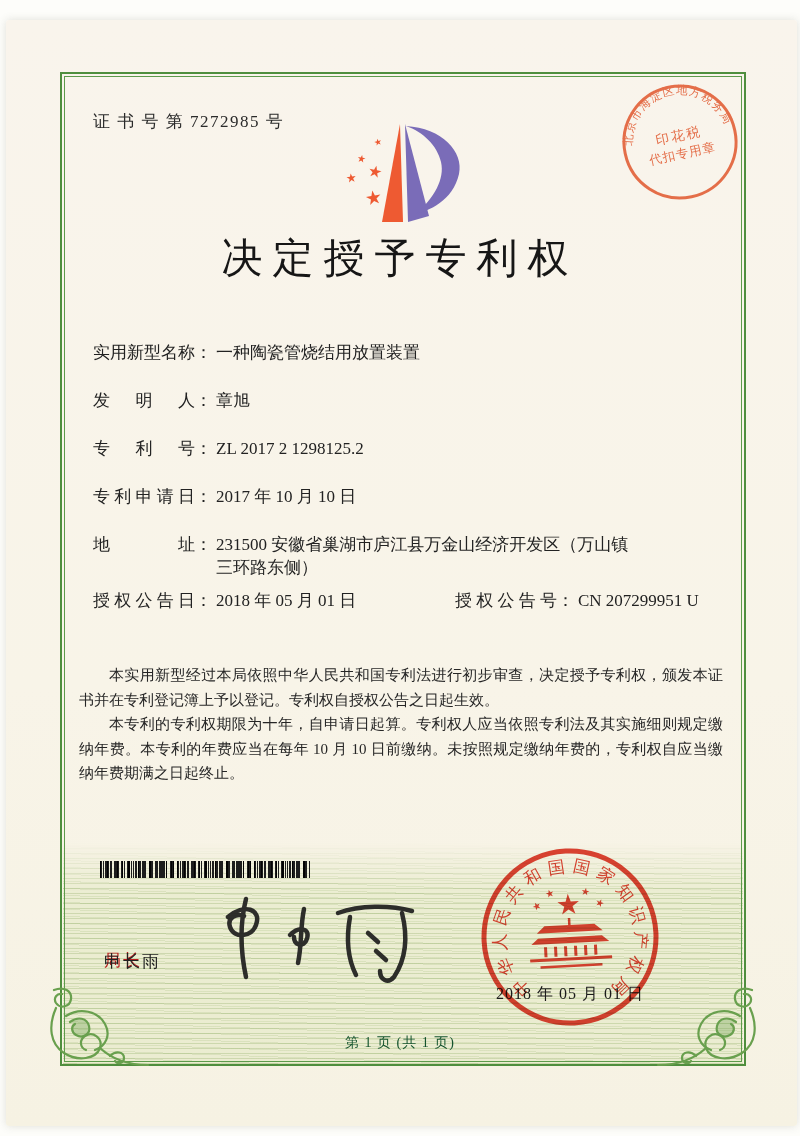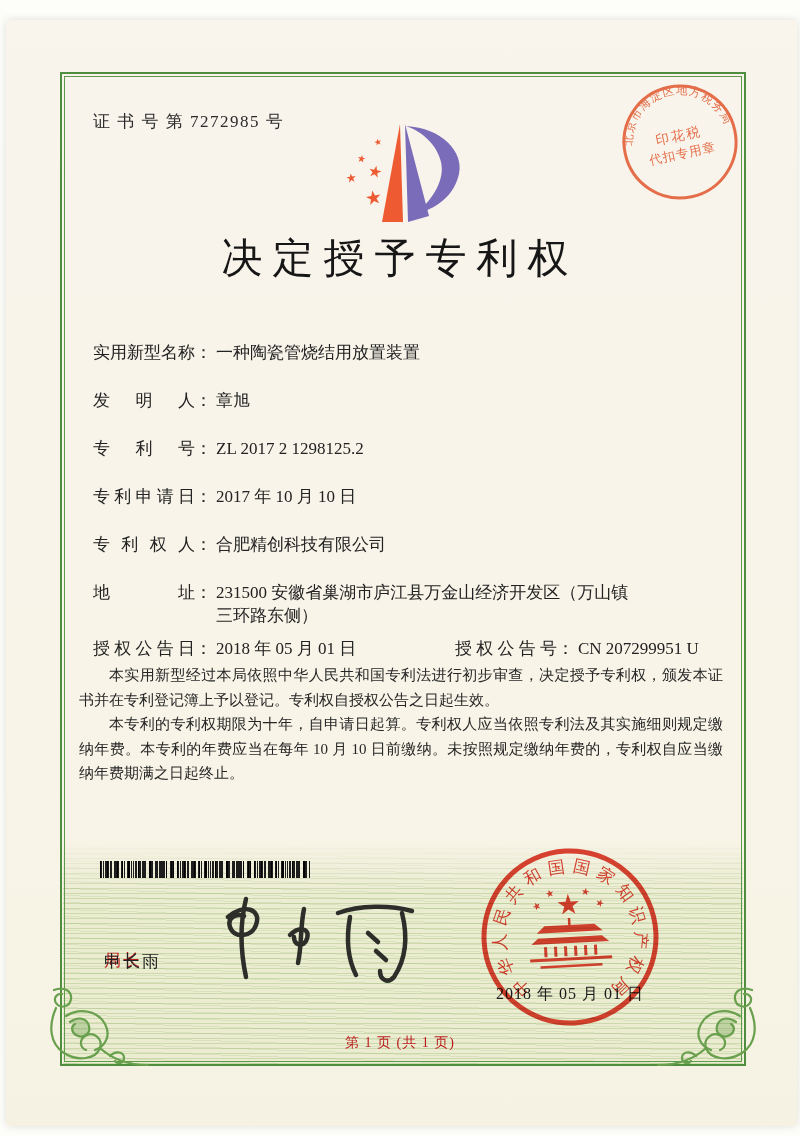--- a/index.html
+++ b/index.html
@@ -53,21 +53,21 @@
   .director-title { position:absolute; left:104px; top:916px; font-size:17px; letter-spacing:2px; color:#b91c1c; z-index:3;margin-top:33px; }
   .director-name  { position:absolute; left:104px; top:950px; font-size:17px; letter-spacing:2px; color:#222; z-index:3; }
   .signature { position:absolute; left:210px; top:883px; z-index:3; }
 
   .seal-date { position:absolute; left:496px; top:984px; font-size:16px; letter-spacing:1px; color:#1b1b1b; z-index:3; }
 
   .office-seal { position:absolute; left:475px; top:842px; z-index:4; mix-blend-mode:multiply; opacity:.92; }
   .tax-stamp   { position:absolute; left:616px; top:78px;  z-index:4; mix-blend-mode:multiply; opacity:.9; }
 
   .footer { position:absolute; left:0; top:1034px; width:800px; text-align:center;
-            font-size:14px; letter-spacing:1px; color:#b91c1c; z-index:3; }
+            font-size:14px; letter-spacing:1px; color:#14532d; z-index:3; }
 
   .flourish { position:absolute; z-index:5; }
   .flourish-left  { left:40px;  top:986px; }
   .flourish-right { left:656px; top:986px; transform:scaleX(-1); }
 </style>
 </head>
 <body>
 
 <div class="photo">
 
@@ -119,23 +119,20 @@
       <span class="flabel">实用新型名称</span><span class="fcolon">：</span><span class="fvalue">一种陶瓷管烧结用放置装置</span>
     </div>
     <div class="frow">
       <span class="flabel">发明人</span><span class="fcolon">：</span><span class="fvalue">章旭</span>
     </div>
     <div class="frow">
       <span class="flabel">专利号</span><span class="fcolon">：</span><span class="fvalue">ZL 2017 2 1298125.2</span>
     </div>
     <div class="frow">
       <span class="flabel">专利申请日</span><span class="fcolon">：</span><span class="fvalue">2017 年 10 月 10 日</span>
-    </div>
-    <div class="frow">
-      <span class="flabel">专利权人</span><span class="fcolon">：</span><span class="fvalue">合肥精创科技有限公司</span>
     </div>
     <div class="frow frow-address">
       <span class="flabel">地址</span><span class="fcolon">：</span><span class="fvalue">231500 安徽省巢湖市庐江县万金山经济开发区（万山镇
 三环路东侧）</span>
     </div>
     <div class="frow">
       <span class="flabel">授权公告日</span><span class="fcolon">：</span><span class="fvalue">2018 年 05 月 01 日</span>
       <span class="grant-right">
         <span class="flabel">授权公告号</span><span class="fcolon">：</span><span class="fvalue">CN 207299951 U</span>
       </span>

